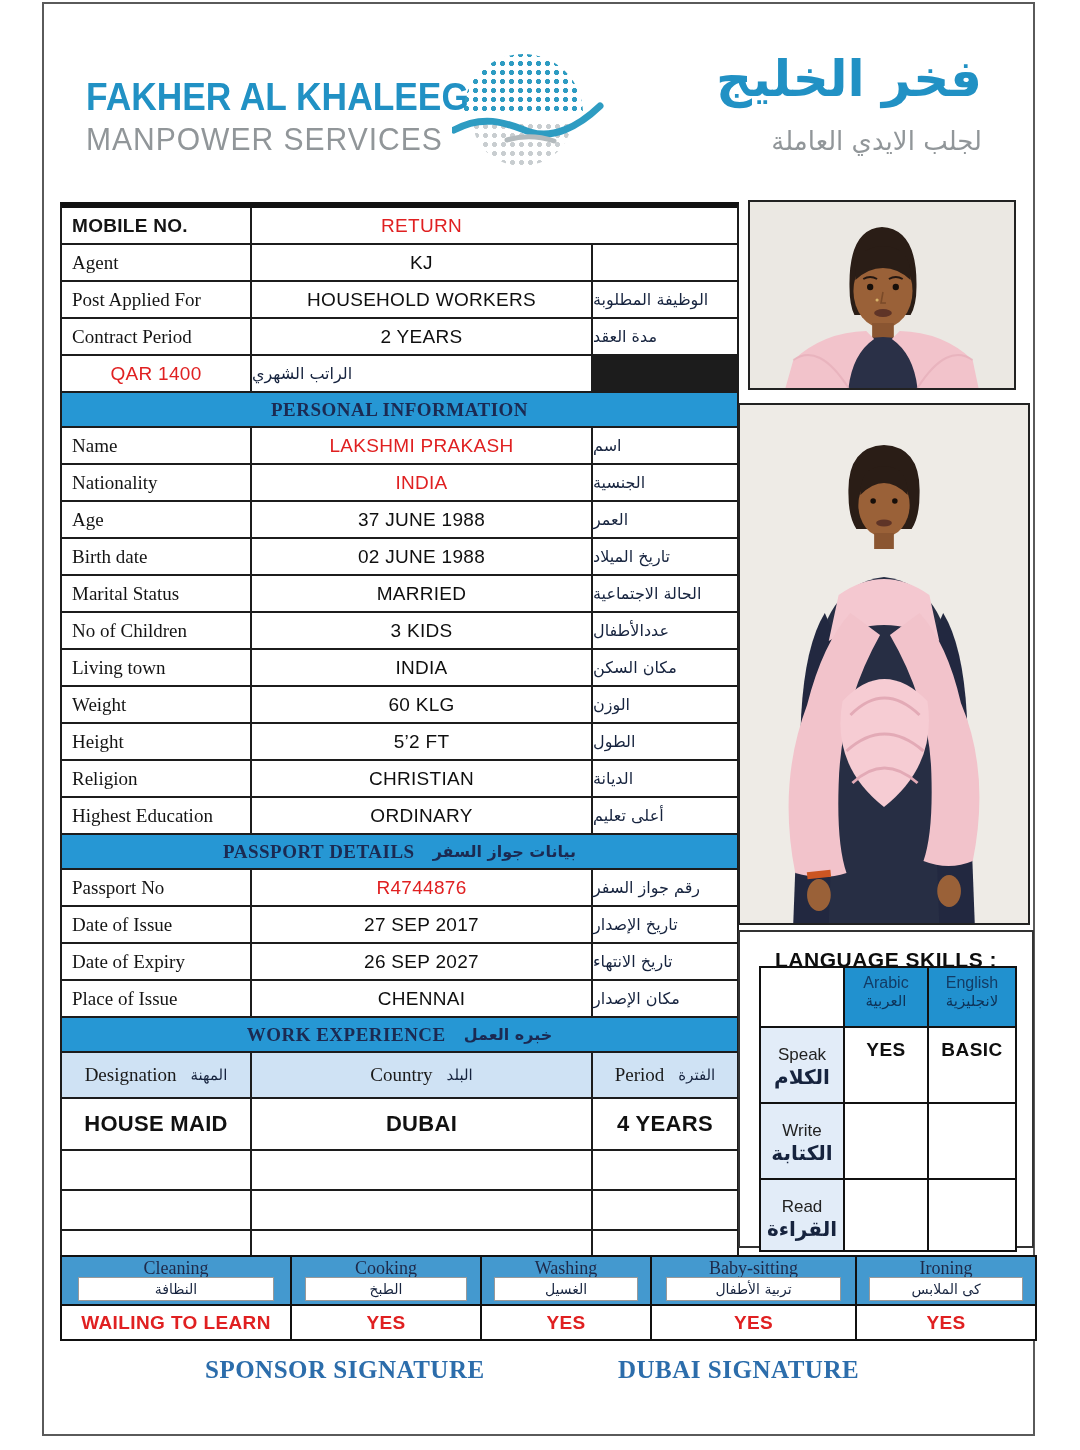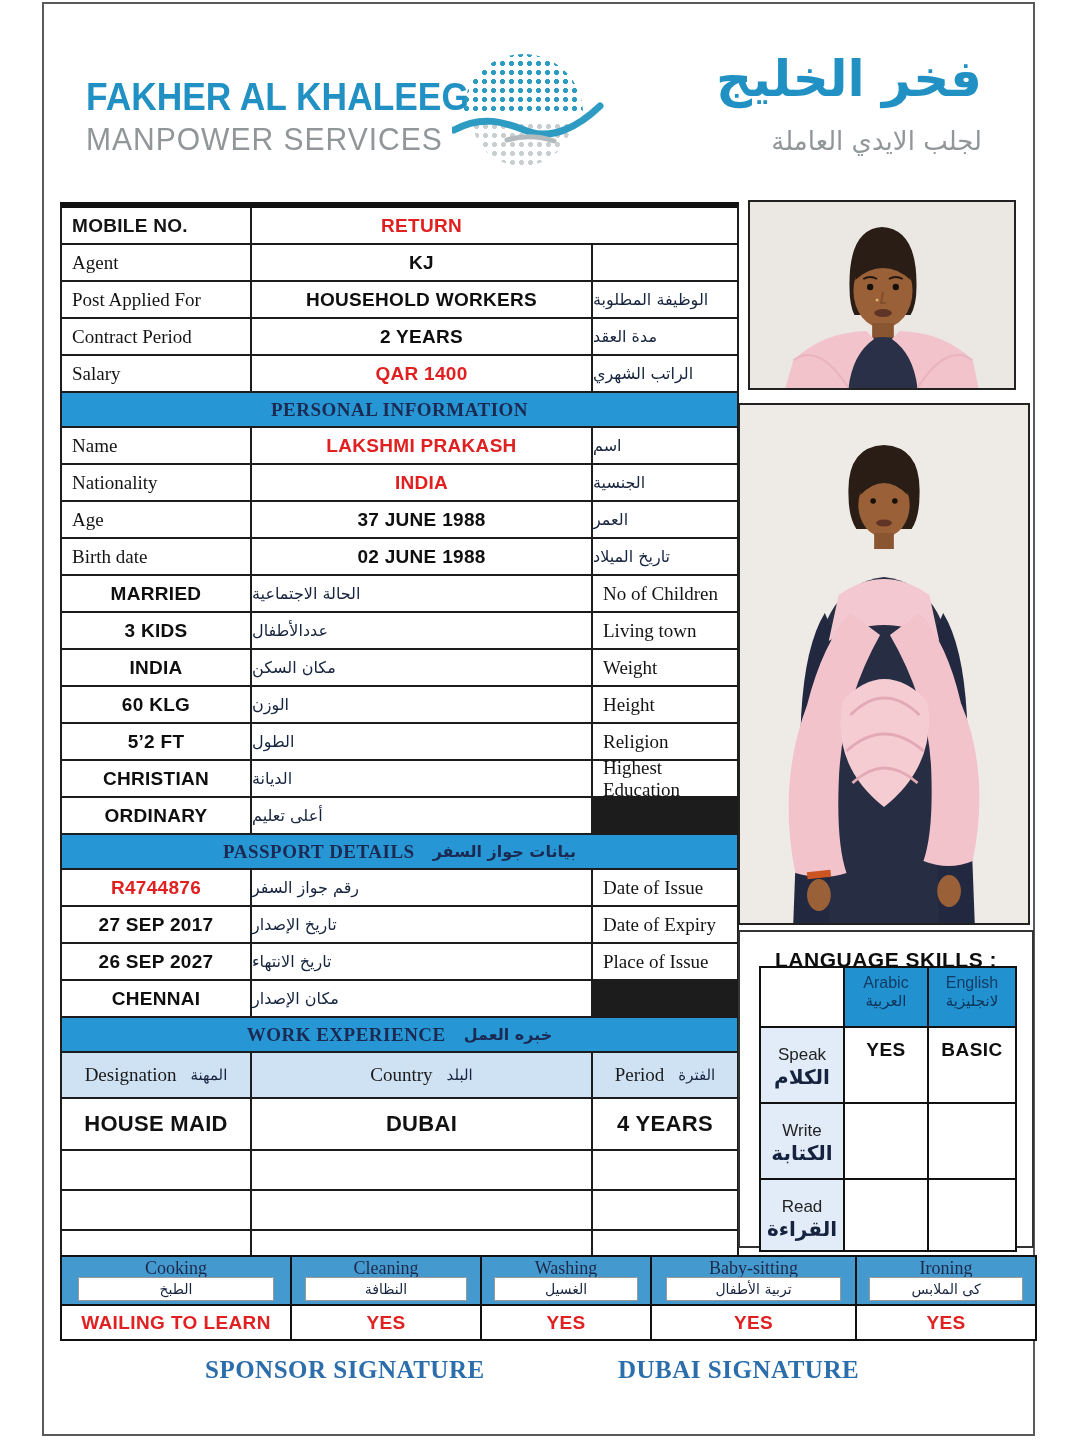--- a/index.html
+++ b/index.html
@@ -25,21 +25,21 @@
   .globe-swoosh{position:absolute;left:452px;top:92px}
 
   
   .mt{position:absolute;left:60px;top:202px;width:679px;display:grid;
       grid-template-columns:188px 339px 1fr;gap:2px;background:#1c1c1c;
       border:2px solid #1c1c1c;border-top:6px solid #111;box-sizing:border-box}
   .cell{background:#fff;display:flex;align-items:center;box-sizing:border-box;min-width:0}
   .h35{height:35px}.h33{height:33px}.h44{height:44px}.h50{height:50px}.h38{height:38px}.h24{height:24px}
   .lab{padding-left:10px;font-size:19px;color:#141414}
   .lab.sansb{font-family:"Liberation Sans",sans-serif;font-weight:700;letter-spacing:.3px}
-  .val{justify-content:center;font-family:"Liberation Sans",sans-serif;font-weight:700;font-size:19px;color:#0f0f0f;letter-spacing:.3px}
+  .val{justify-content:center;font-family:"Liberation Sans",sans-serif;font-weight:400;font-size:19px;color:#0f0f0f;letter-spacing:.3px}
   .red{color:#e02021}
   .arc{justify-content:flex-end;padding-right:6px;direction:rtl;
        font-family:"DejaVu Sans",sans-serif;font-size:16px;color:#16233e}
   .span23{grid-column:2/4;padding-right:146px}
   .banner{grid-column:1/-1;background:#2697d4;display:flex;align-items:center;justify-content:center;gap:18px;
           font-weight:700;font-size:19px;color:#1b2a52;letter-spacing:.5px}
   .banner .ab{font-family:"DejaVu Sans",sans-serif;font-size:16px;font-weight:700;direction:rtl}
   .wh{background:#cfe2f4;justify-content:center;gap:14px;font-size:19px;color:#1a1a1a}
   .wh .ab{font-family:Liberation Sans, sans-serif;font-size:15px;color:#16233e;direction:rtl}
   .wv{justify-content:center;font-family:"Liberation Sans",sans-serif;font-weight:700;font-size:22px;color:#111;letter-spacing:.3px}
@@ -104,21 +104,20 @@
     <div class="cell arc h35"></div>
 
     <div class="cell lab h35">Post Applied For</div>
     <div class="cell val h35">HOUSEHOLD WORKERS</div>
     <div class="cell arc h35">الوظيفة المطلوبة</div>
 
     <div class="cell lab h35">Contract Period</div>
     <div class="cell val h35">2 YEARS</div>
     <div class="cell arc h35">مدة العقد</div>
 
-    <div class="cell lab h35">Salary</div>
     <div class="cell val red h35">QAR 1400</div>
     <div class="cell arc h35">الراتب الشهري</div>
 
     <div class="banner h33">
       <span>PERSONAL INFORMATION</span>
     </div>
 
     <div class="cell lab h35">Name</div>
     <div class="cell val red h35">LAKSHMI PRAKASH</div>
     <div class="cell arc h35">اسم</div>
@@ -128,20 +127,21 @@
     <div class="cell arc h35">الجنسية</div>
 
     <div class="cell lab h35">Age</div>
     <div class="cell val h35">37 JUNE 1988</div>
     <div class="cell arc h35">العمر</div>
 
     <div class="cell lab h35">Birth date</div>
     <div class="cell val h35">02 JUNE 1988</div>
     <div class="cell arc h35">تاريخ الميلاد</div>
 
+    <div class="cell lab h35">Marital Status</div>
     <div class="cell val h35">MARRIED</div>
     <div class="cell arc h35">الحالة الاجتماعية</div>
 
     <div class="cell lab h35">No of Children</div>
     <div class="cell val h35">3 KIDS</div>
     <div class="cell arc h35">عددالأطفال</div>
 
     <div class="cell lab h35">Living town</div>
     <div class="cell val h35">INDIA</div>
     <div class="cell arc h35">مكان السكن</div>
@@ -160,20 +160,21 @@
 
     <div class="cell lab h35">Highest Education</div>
     <div class="cell val h35">ORDINARY</div>
     <div class="cell arc h35">أعلى تعليم</div>
 
     <div class="banner h33">
       <span>PASSPORT DETAILS</span>
       <span class="ab">بيانات جواز السفر</span>
     </div>
 
+    <div class="cell lab h35">Passport No</div>
     <div class="cell val red h35">R4744876</div>
     <div class="cell arc h35">رقم جواز السفر</div>
 
     <div class="cell lab h35">Date of Issue</div>
     <div class="cell val h35">27 SEP 2017</div>
     <div class="cell arc h35">تاريخ الإصدار</div>
 
     <div class="cell lab h35">Date of Expiry</div>
     <div class="cell val h35">26 SEP 2027</div>
     <div class="cell arc h35">تاريخ الانتهاء</div>
@@ -296,26 +297,26 @@
         <span>Read</span>
         <span class="ab">القراءة</span>
       </div>
       <div class="lsc lsval lsh70"></div>
       <div class="lsc lsval lsh70"></div>
     </div>
   </div>
 
   <div class="sk">
     <div class="skh">
+      <span>Cleaning</span>
+      <div class="box">النظافة</div>
+    </div>
+    <div class="skh">
       <span>Cooking</span>
       <div class="box">الطبخ</div>
-    </div>
-    <div class="skh">
-      <span>Cleaning</span>
-      <div class="box">النظافة</div>
     </div>
     <div class="skh">
       <span>Washing</span>
       <div class="box">الغسيل</div>
     </div>
     <div class="skh">
       <span>Baby-sitting</span>
       <div class="box">تربية الأطفال</div>
     </div>
     <div class="skh">

